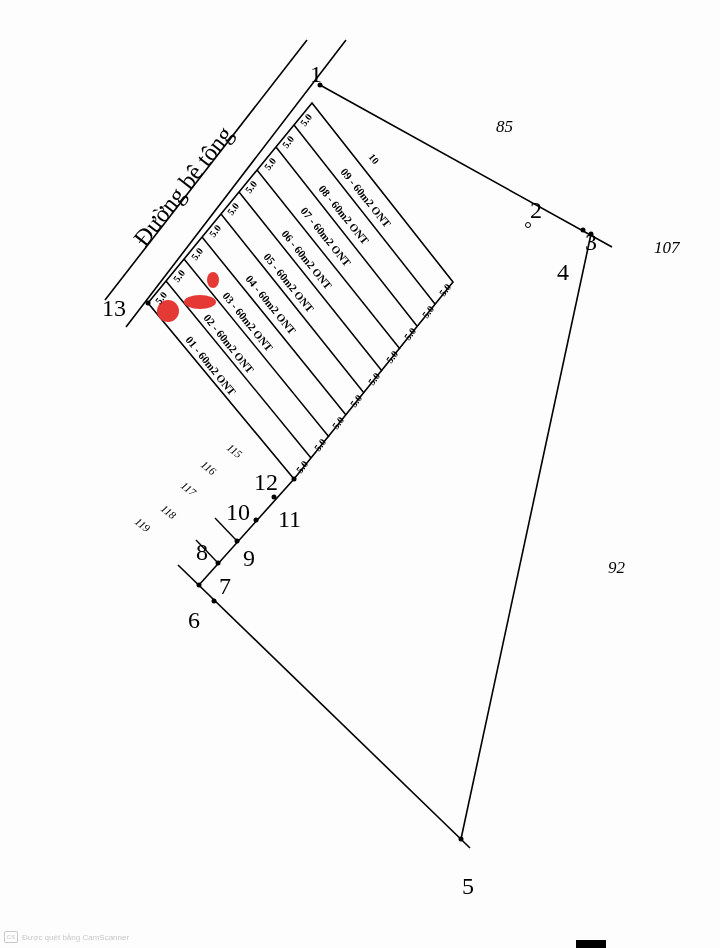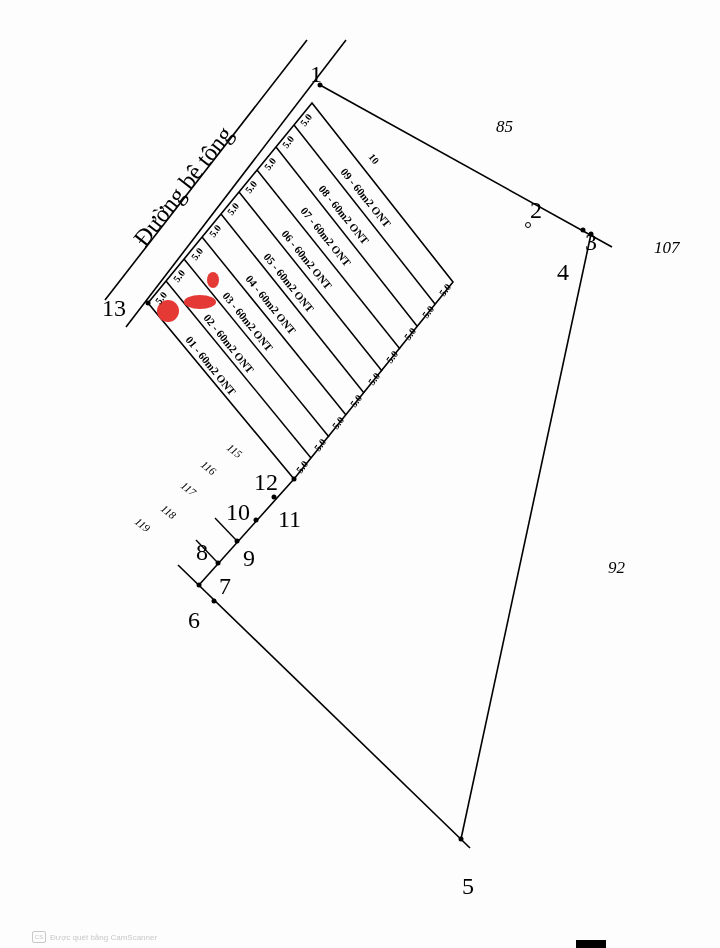--- a/index.html
+++ b/index.html
@@ -1,18 +1,18 @@
 <!DOCTYPE html>
 <html><head>
 <meta charset="utf-8">
 <style>
   html, body { margin:0; padding:0; }
   body { width:720px; height:948px; background:#fdfdfd; position:relative; overflow:hidden; font-family:"Liberation Serif", serif; }
   svg.plan { position:absolute; left:0; top:0; }
-  .footer { position:absolute; left:4px; top:930px; height:14px; display:flex; align-items:center; gap:4px; color:#c8c8c8; font-family:"Liberation Sans", sans-serif; font-size:8px;margin-left:28px; }
+  .footer { position:absolute; left:4px; top:930px; height:14px; display:flex; align-items:center; gap:4px; color:#c8c8c8; font-family:"Liberation Sans", sans-serif; font-size:8px; }
   .cs-logo { width:12px; height:10px; border:1px solid #c8c8c8; font-size:6px; line-height:10px; text-align:center; border-radius:2px; }
   .black-tab { position:absolute; left:576px; top:940px; width:30px; height:8px; background:#000; }
 </style>
 </head>
 <body>
 
 <svg class="plan" width="720" height="948" viewBox="0 0 720 948">
 
   <line x1="307" y1="40" x2="105" y2="300" stroke="#000" stroke-width="1.6"></line>
   <line x1="346" y1="40" x2="126" y2="327" stroke="#000" stroke-width="1.6"></line>

